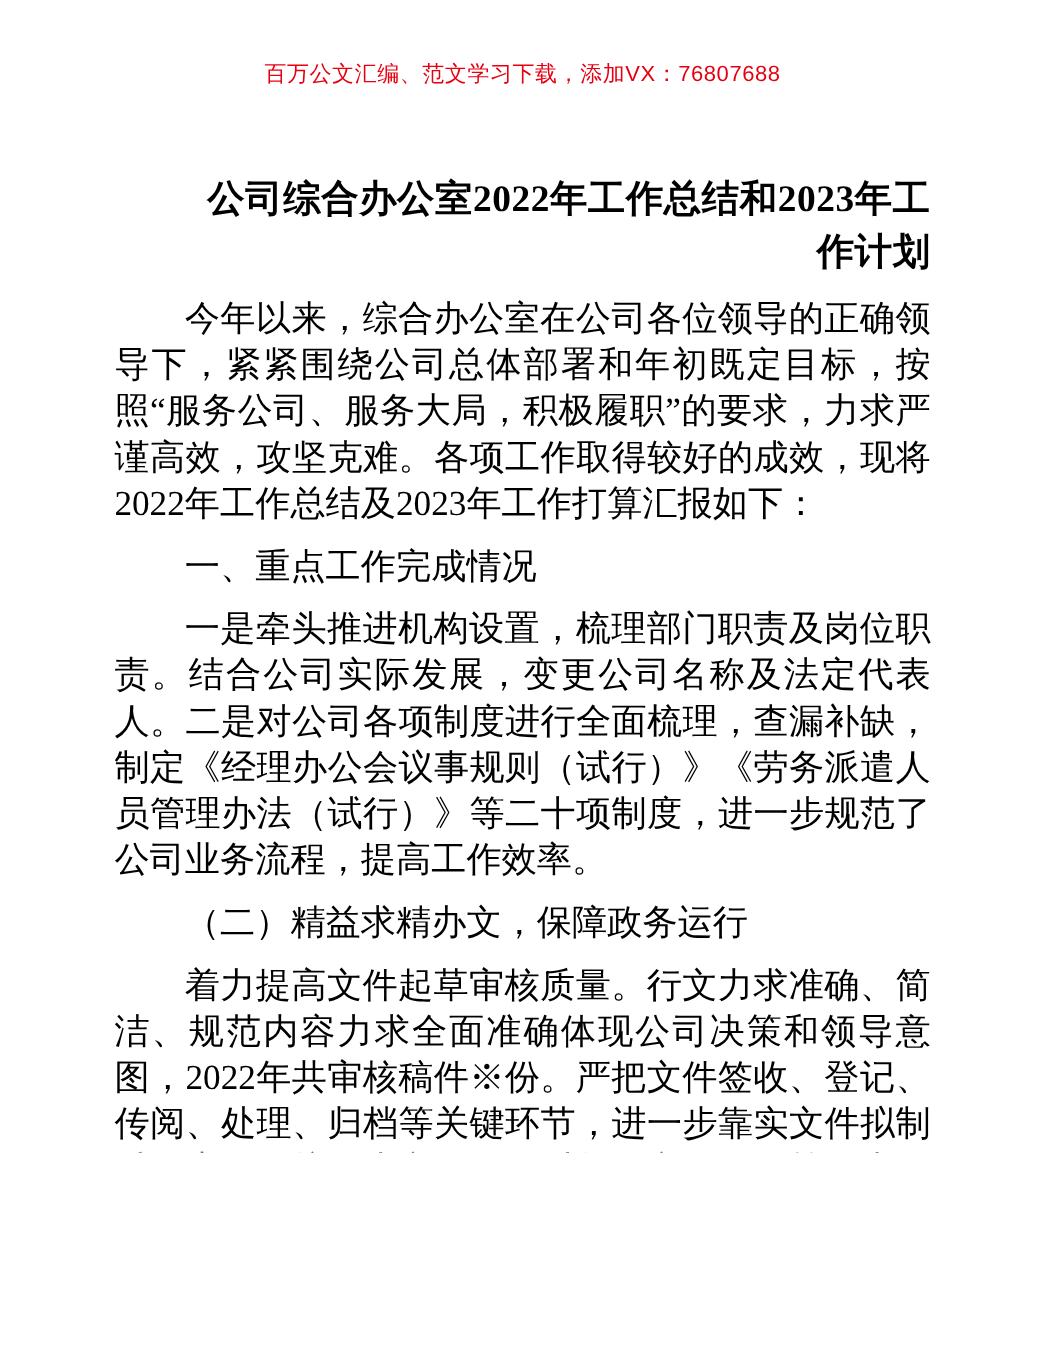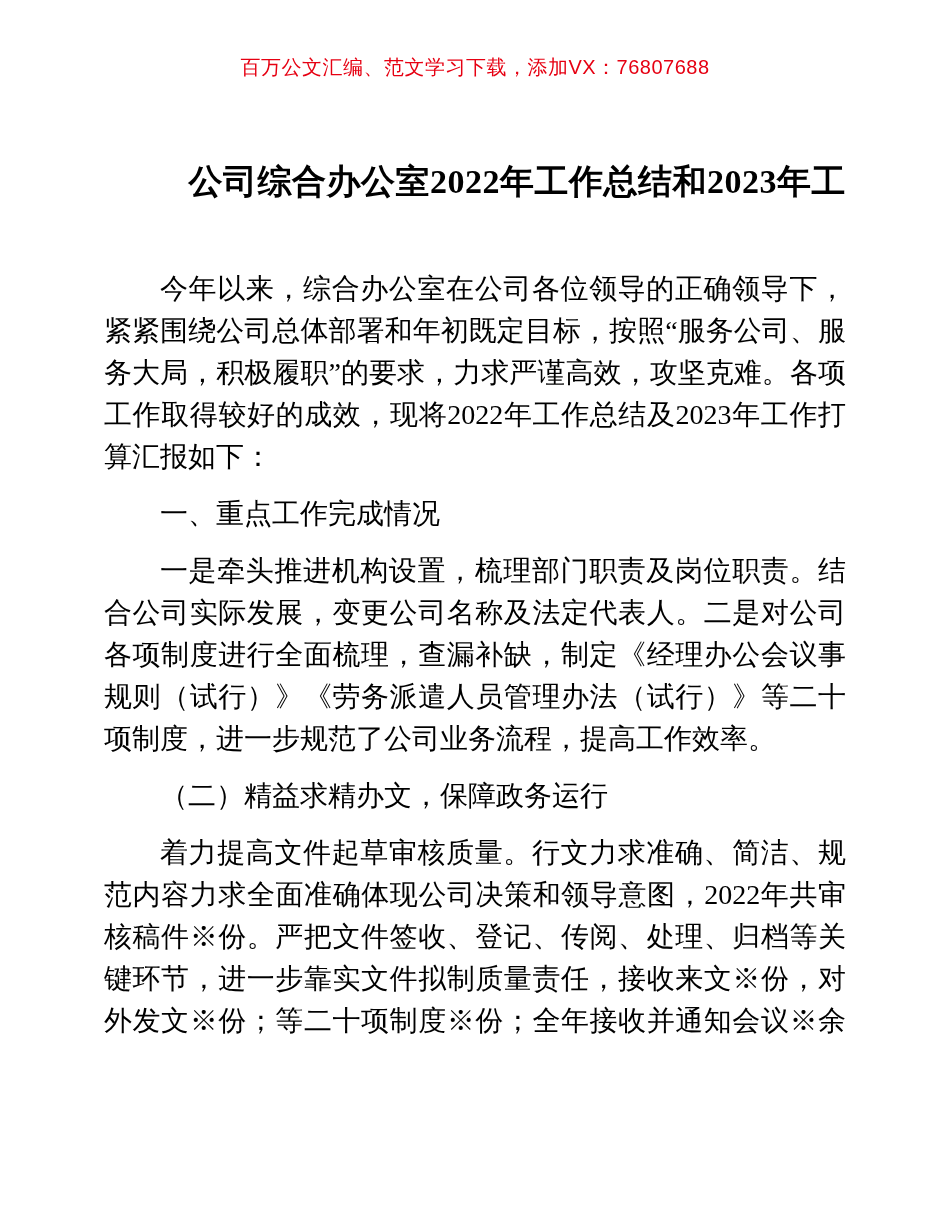--- a/index.html
+++ b/index.html
@@ -43,21 +43,21 @@
     font-size: 34px;
     font-weight: bold;
     line-height: 48px;
     letter-spacing: 0.5px;
   }
   .content {
     position: absolute;
     top: 268px;
     left: 104px;
     width: 742px;
-    font-size: 28px;
+    font-size: 32px;
     line-height: 42px;
     text-align: justify;
     text-justify: inter-ideograph;
   }
   .content .block {
     margin: 0 0 15px 0;
     text-indent: 2em;
   }
   .content .heading1,
   .content .heading2 {
@@ -75,20 +75,21 @@
 </style>
 </head>
 <body>
 
 <div class="page">
 
   <div class="notice">百万公文汇编、范文学习下载，添加VX：76807688</div>
 
   <h1 class="doc-title">
     <div>公司综合办公室2022年工作总结和2023年工</div>
+    <div>作计划</div>
   </h1>
 
   <div class="content">
     <p class="block paragraph">今年以来，综合办公室在公司各位领导的正确领导下，紧紧围绕公司总体部署和年初既定目标，按照“服务公司、服务大局，积极履职”的要求，力求严谨高效，攻坚克难。各项工作取得较好的成效，现将2022年工作总结及2023年工作打算汇报如下：</p>
     <p class="block heading1">一、重点工作完成情况</p>
     <p class="block paragraph">一是牵头推进机构设置，梳理部门职责及岗位职责。结合公司实际发展，变更公司名称及法定代表人。二是对公司各项制度进行全面梳理，查漏补缺，制定《经理办公会议事规则（试行）》《劳务派遣人员管理办法（试行）》等二十项制度，进一步规范了公司业务流程，提高工作效率。</p>
     <p class="block heading2">（二）精益求精办文，保障政务运行</p>
     <p class="block paragraph">着力提高文件起草审核质量。行文力求准确、简洁、规范内容力求全面准确体现公司决策和领导意图，2022年共审核稿件※份。严把文件签收、登记、传阅、处理、归档等关键环节，进一步靠实文件拟制质量责任，接收来文※份，对外发文※份；等二十项制度※份；全年接收并通知会议※余次；实</p>
   </div>
 

